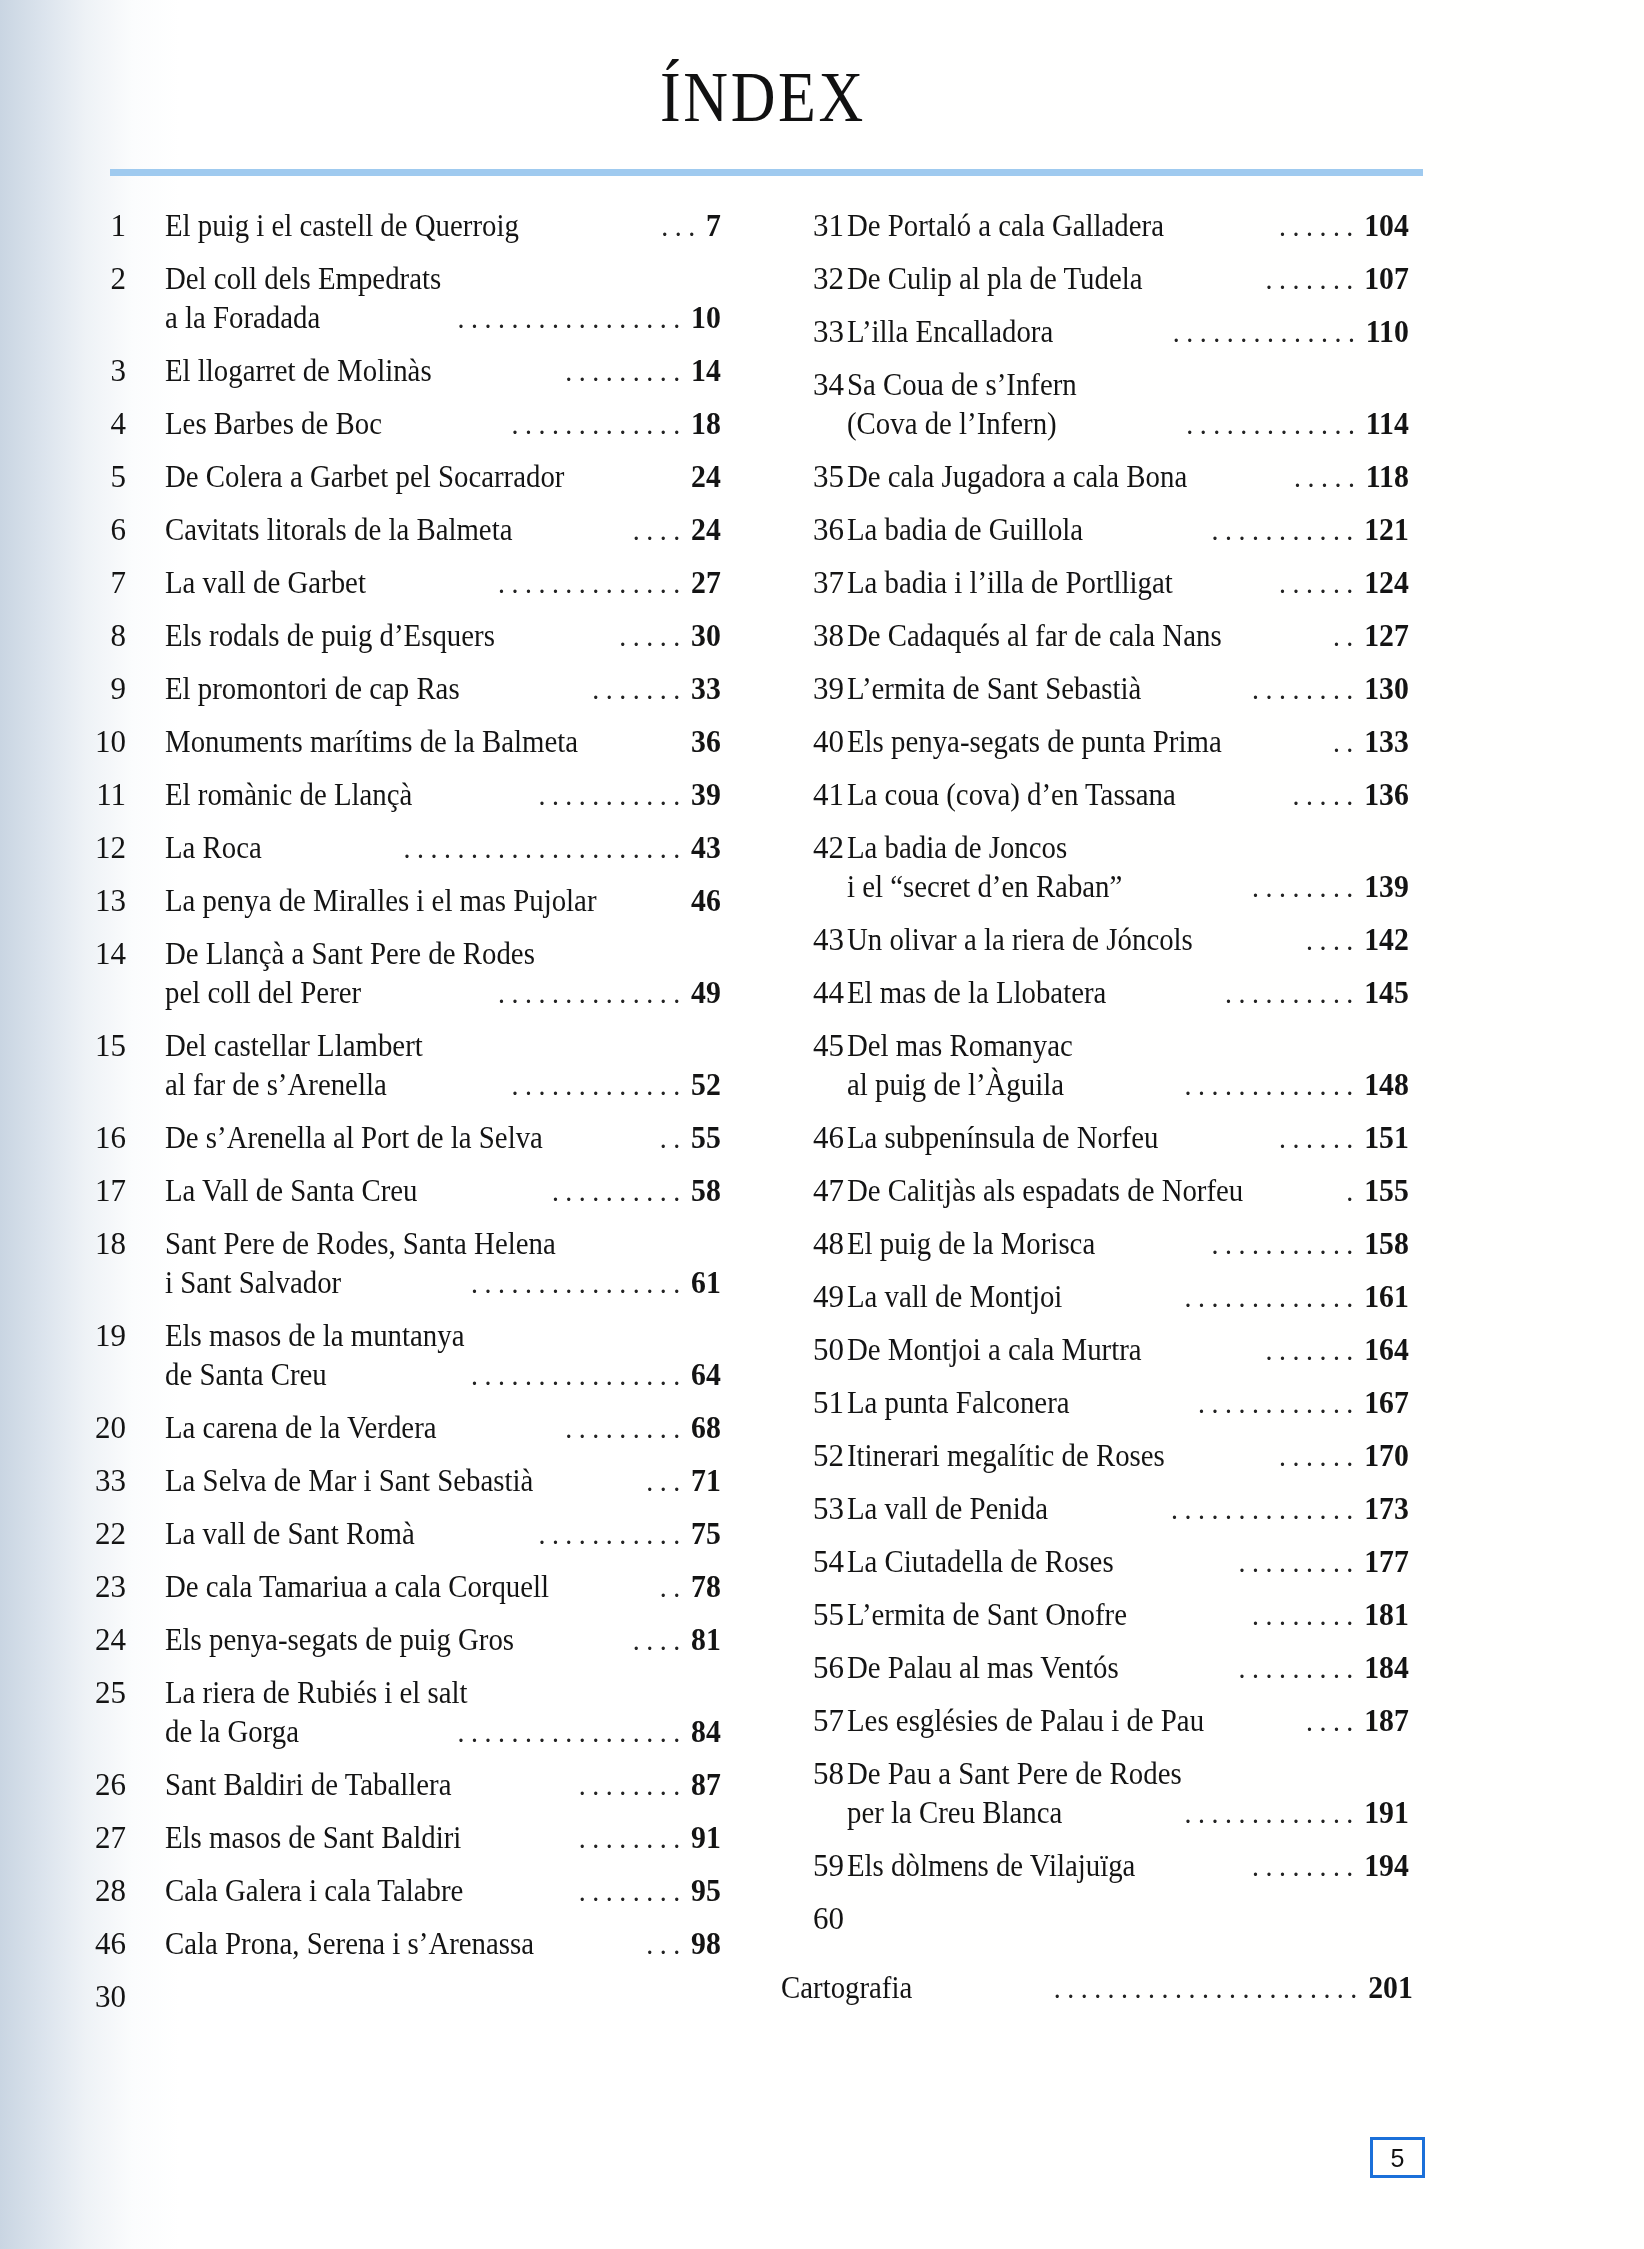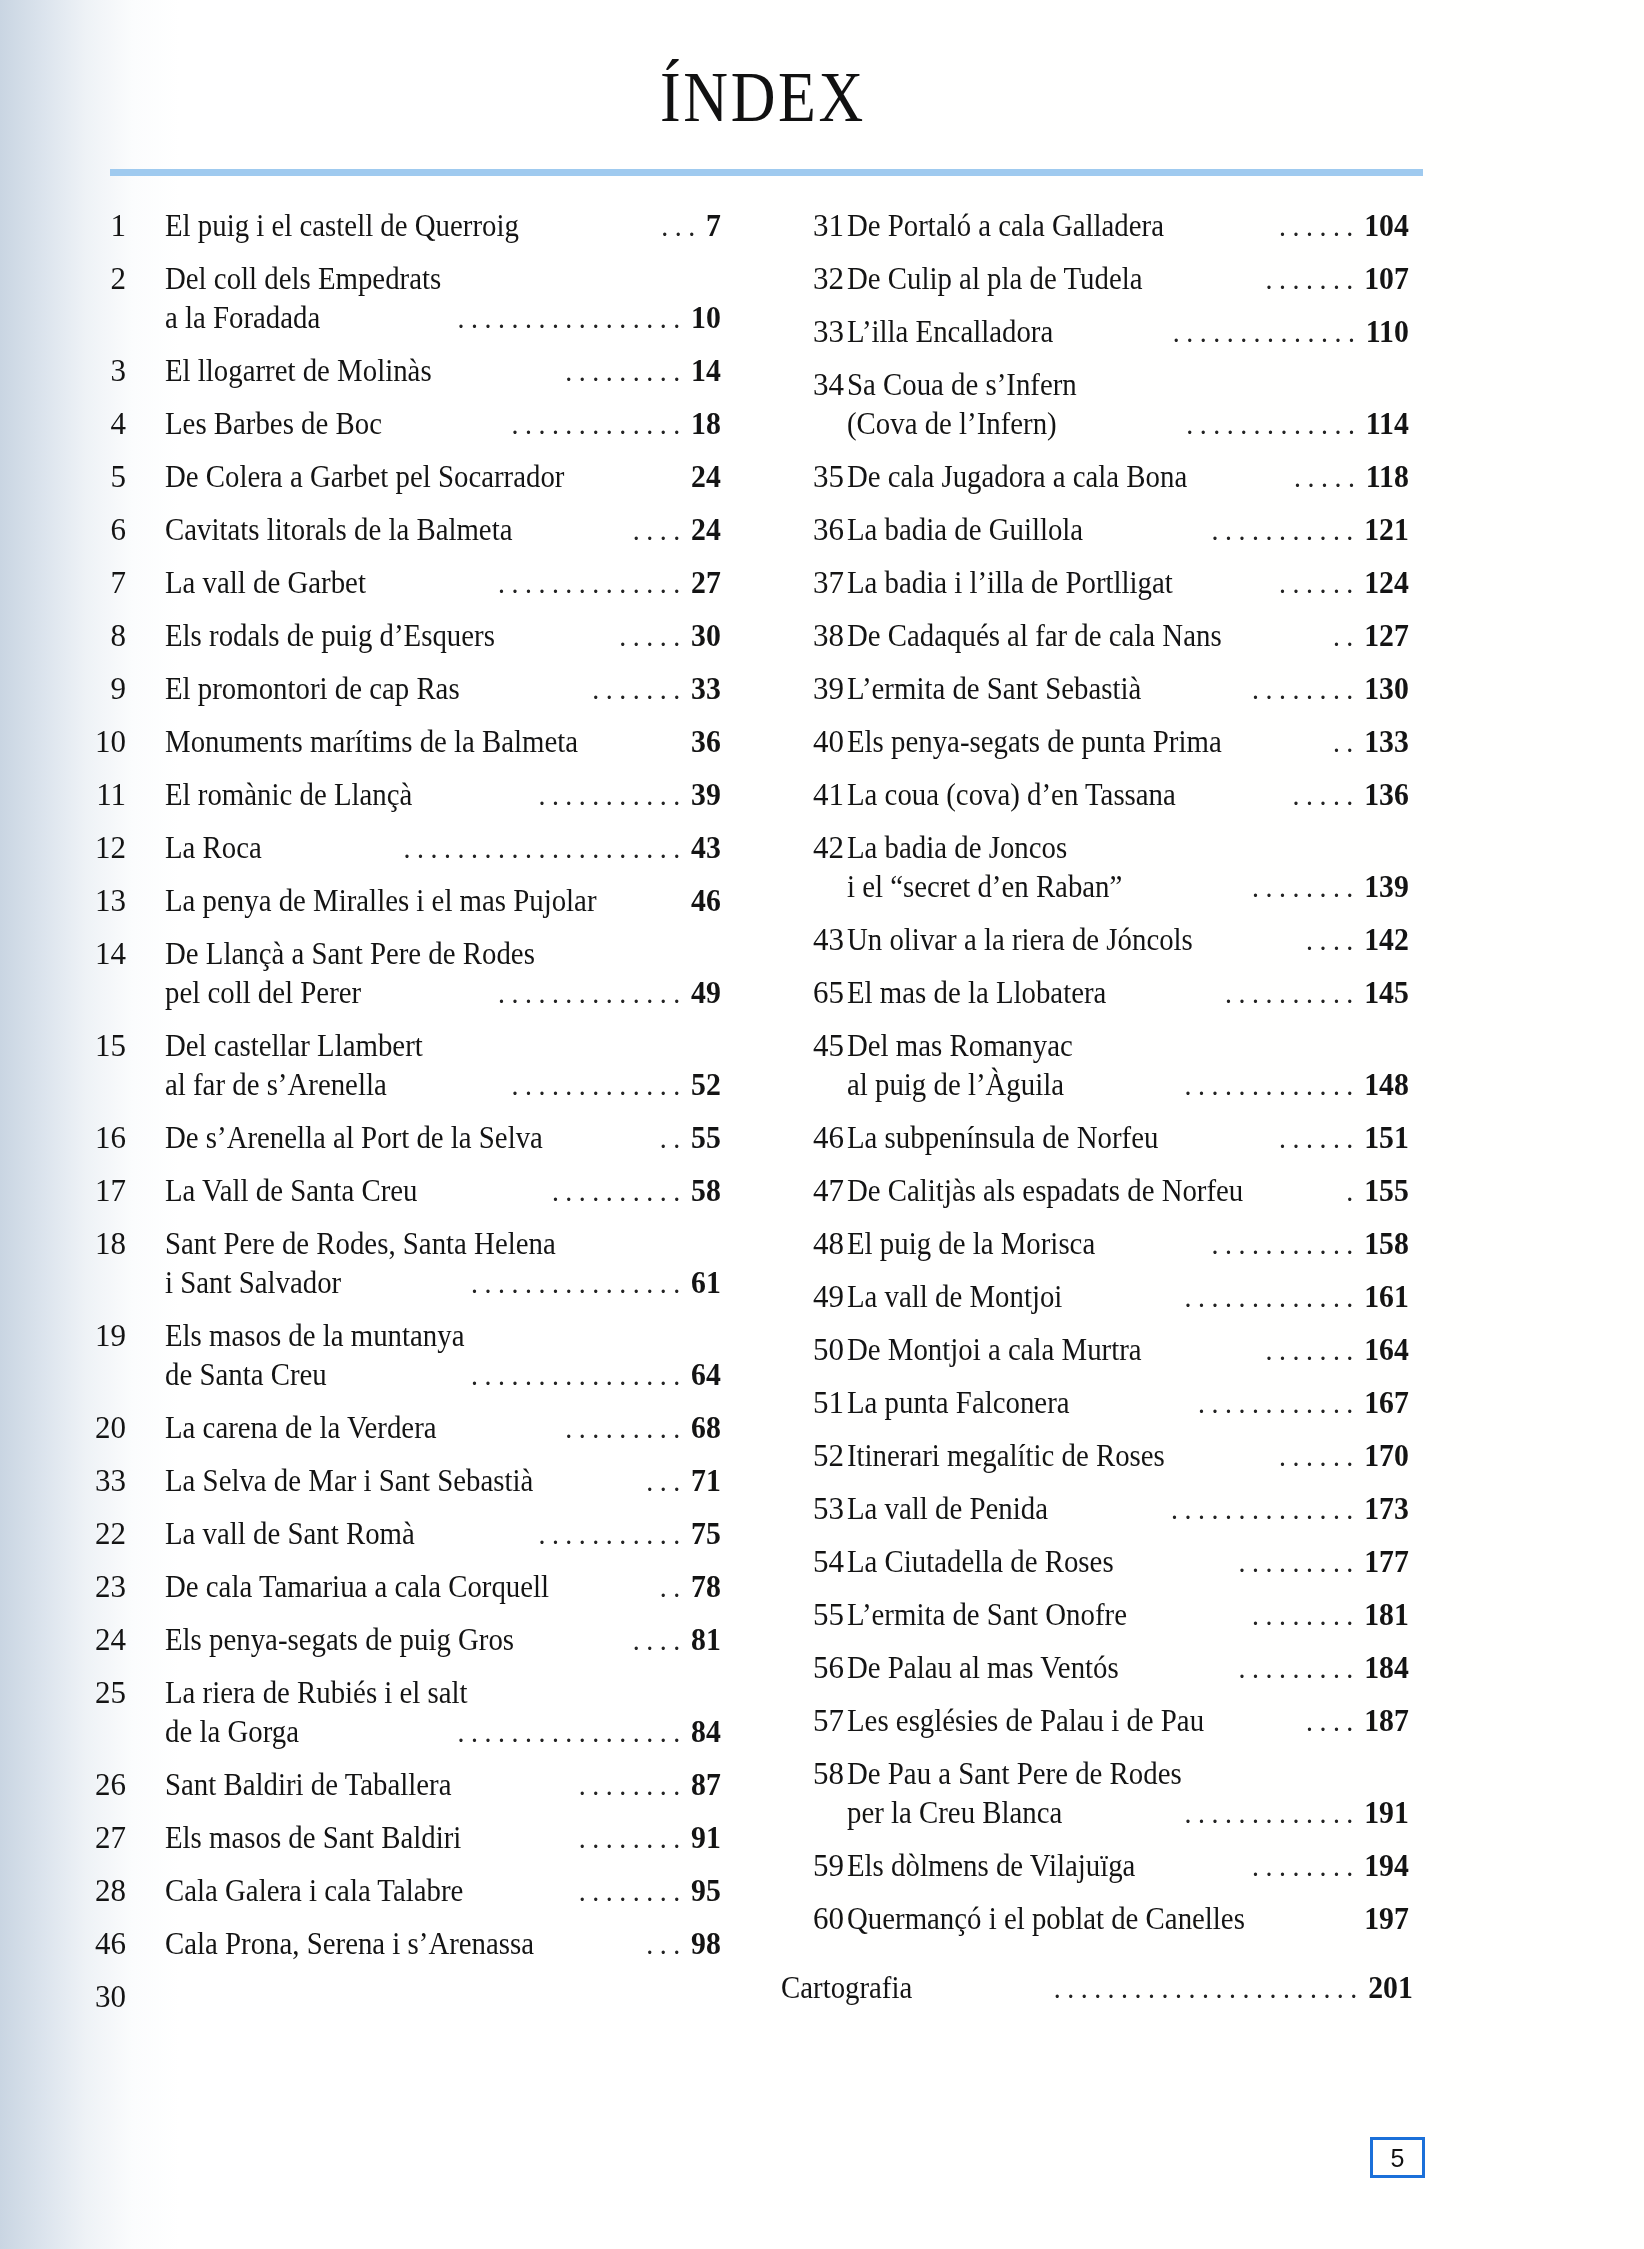--- a/index.html
+++ b/index.html
@@ -504,21 +504,21 @@
       <span class="num">43</span>
       <div class="text">
         <div class="line">
           <span class="t">Un olivar a la riera de Jóncols</span>
           <span class="dots">....</span>
           <span class="pg">142</span>
         </div>
       </div>
     </div>
     <div class="entry single">
-      <span class="num">65</span>
+      <span class="num">44</span>
       <div class="text">
         <div class="line">
           <span class="t">El mas de la Llobatera</span>
           <span class="dots">..........</span>
           <span class="pg">145</span>
         </div>
       </div>
     </div>
     <div class="entry double">
       <span class="num">45</span>
@@ -671,27 +671,20 @@
       <div class="text">
         <div class="line">
           <span class="t">Els dòlmens de Vilajuïga</span>
           <span class="dots">........</span>
           <span class="pg">194</span>
         </div>
       </div>
     </div>
     <div class="entry single">
       <span class="num">60</span>
-      <div class="text">
-        <div class="line">
-          <span class="t">Quermançó i el poblat de Canelles</span>
-          <span class="dots"></span>
-          <span class="pg">197</span>
-        </div>
-      </div>
     </div>
   </div>
 
 <div class="cartografia">
   <div class="line">
     <span class="t">Cartografia</span>
     <span class="dots">.......................</span>
     <span class="pg">201</span>
   </div>
 </div>

